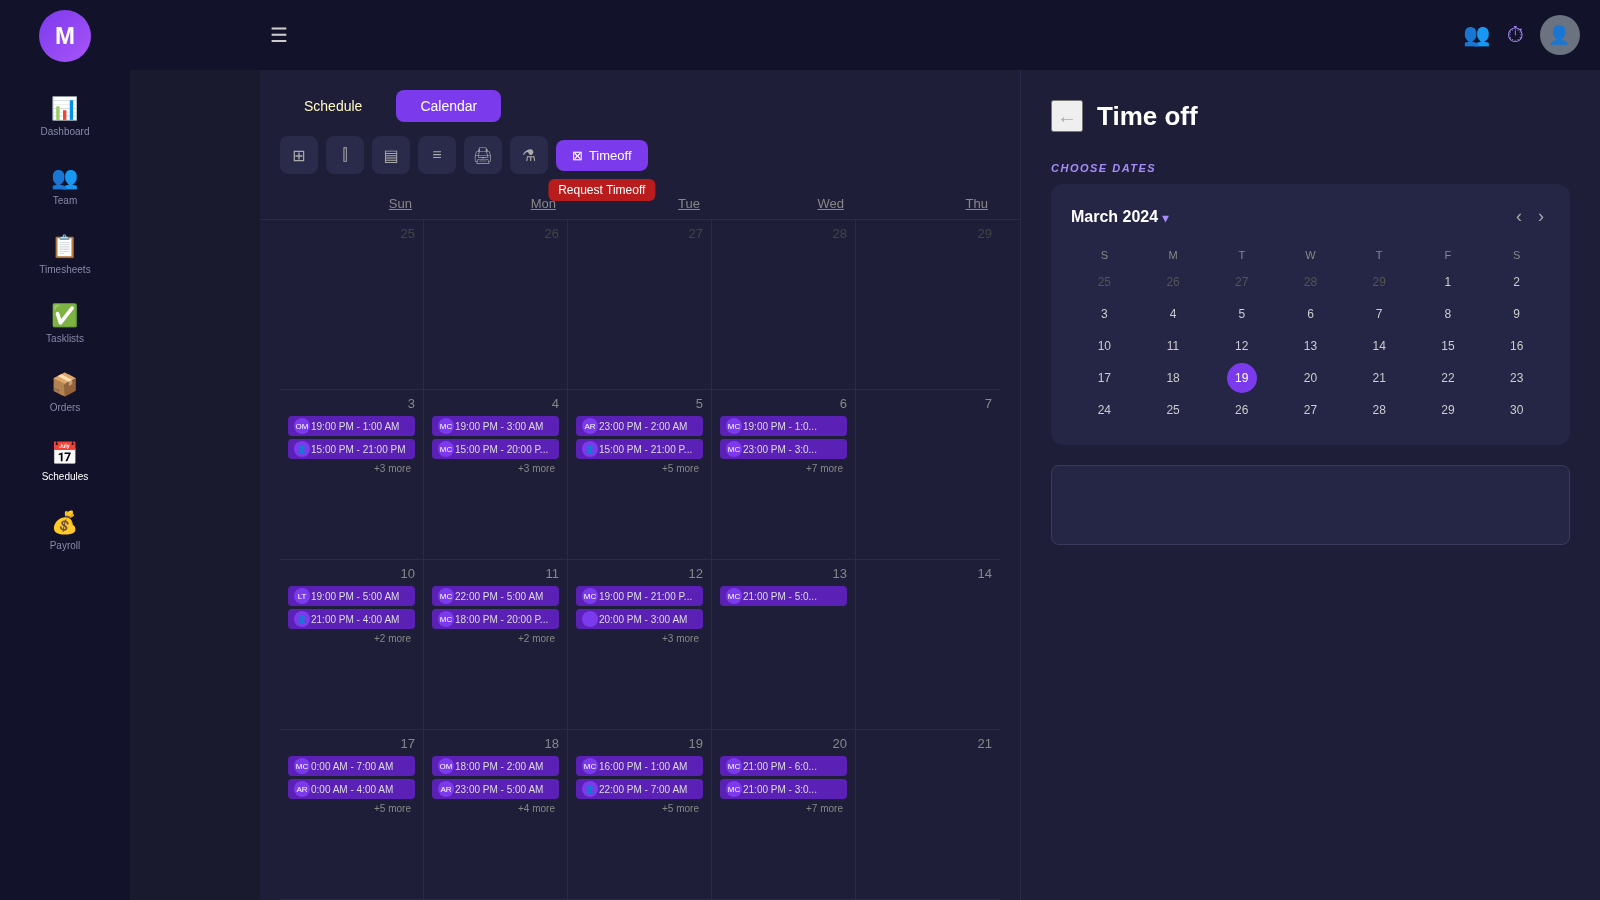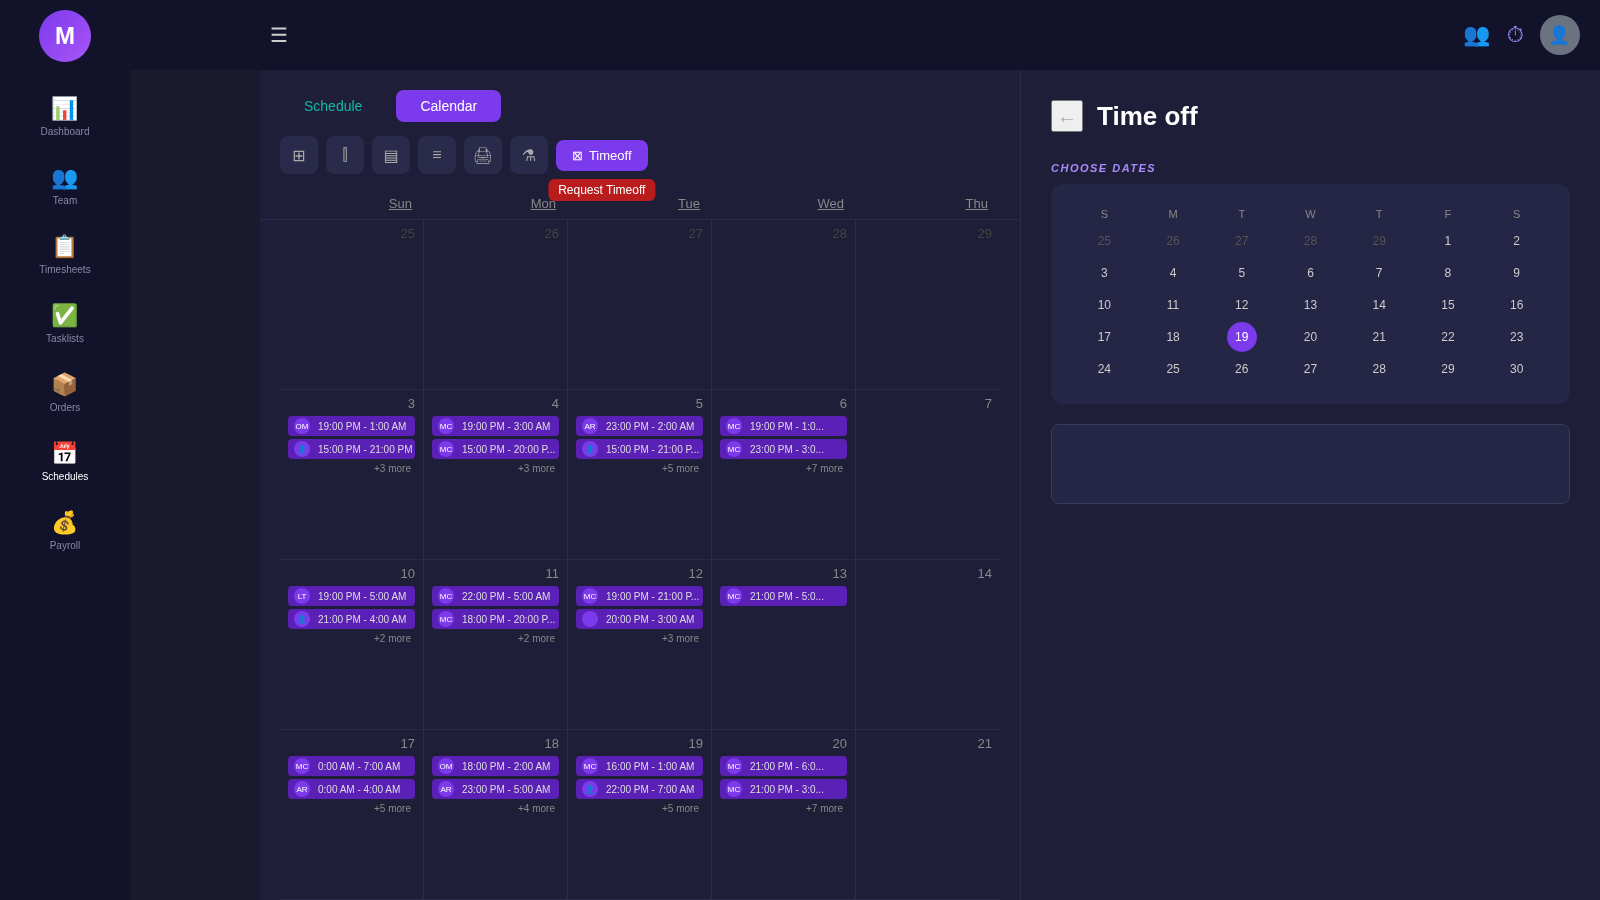--- a/index.html
+++ b/index.html
@@ -122,21 +122,21 @@
       display: flex;
       padding: 20px 20px 0;
       gap: 10px;
       align-items: center;
     }
     .tab {
       padding: 8px 24px;
       border-radius: 8px;
       cursor: pointer;
       font-size: 14px;
-      color: #14b8a6;
+      color: #fef9c3;
       background: transparent;
       border: none;
     }
     .tab.active {
       background: #7c3aed;
       color: #fff;
     }
 
     
     .toolbar {
@@ -244,21 +244,21 @@
     .day-number.other-month { color: #444; }
     .event-bar {
       border-radius: 4px;
       padding: 2px 6px;
       font-size: 10px;
       white-space: nowrap;
       overflow: hidden;
       text-overflow: ellipsis;
       display: flex;
       align-items: center;
-      gap: 8px;
+      gap: 1px;
       background: #5b21b6;
       color: #ddd;
     }
     .event-avatar {
       width: 16px;
       height: 16px;
       border-radius: 50%;
       background: #7c3aed;
       flex-shrink: 0;
       font-size: 8px;
@@ -662,20 +662,27 @@
 
     <div class="panel-header">
       <button class="back-btn">←</button>
       <span class="panel-title">Time off</span>
     </div>
 
     <div>
       <div class="section-label">CHOOSE DATES</div>
 
       <div class="mini-calendar">
+        <div class="mini-cal-header">
+          <span class="mini-cal-title">March 2024 <span style="color:#a78bfa;font-size:12px;">▾</span></span>
+          <div style="display:flex;gap:4px;">
+            <button class="mini-cal-nav">‹</button>
+            <button class="mini-cal-nav">›</button>
+          </div>
+        </div>
 
         <div class="mini-cal-grid">
 
           <div class="mini-cal-dh">S</div>
           <div class="mini-cal-dh">M</div>
           <div class="mini-cal-dh">T</div>
           <div class="mini-cal-dh">W</div>
           <div class="mini-cal-dh">T</div>
           <div class="mini-cal-dh">F</div>
           <div class="mini-cal-dh">S</div>

